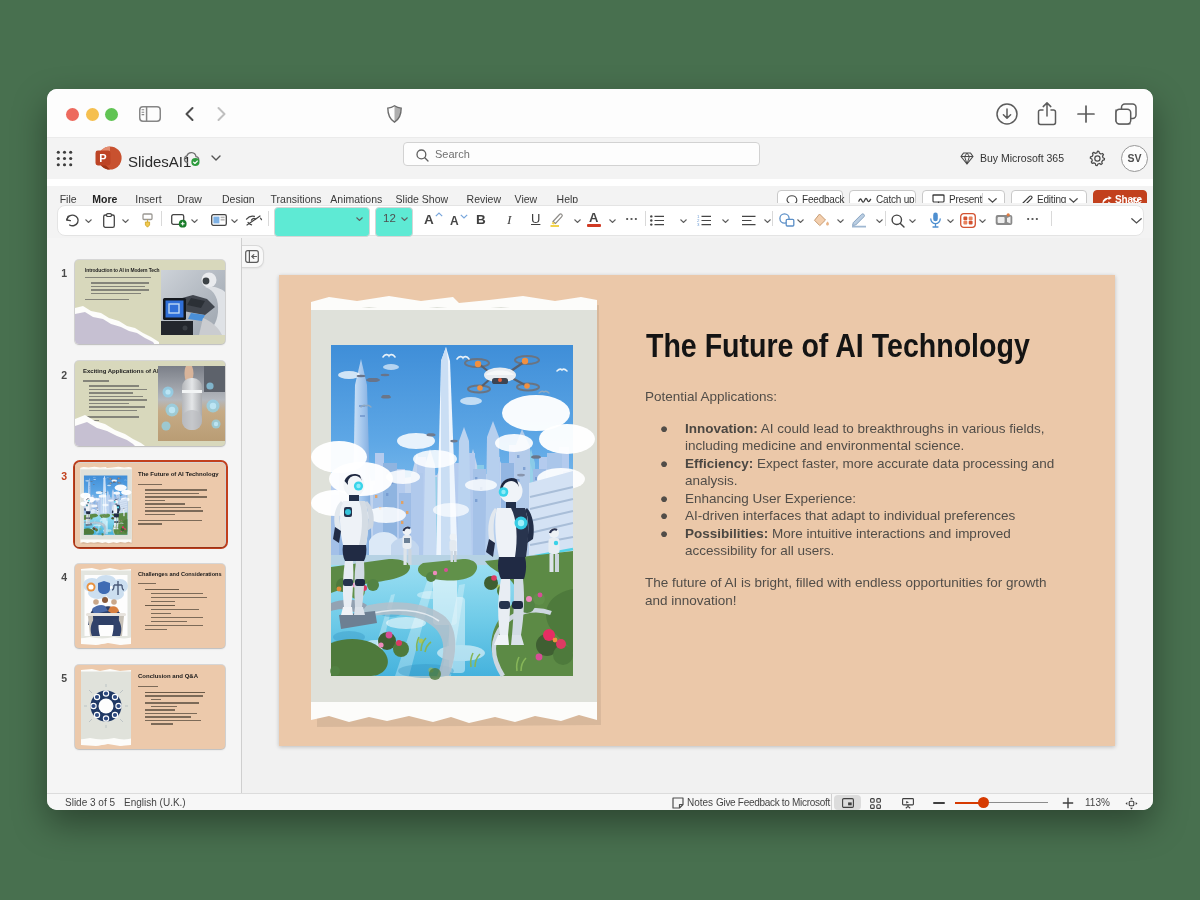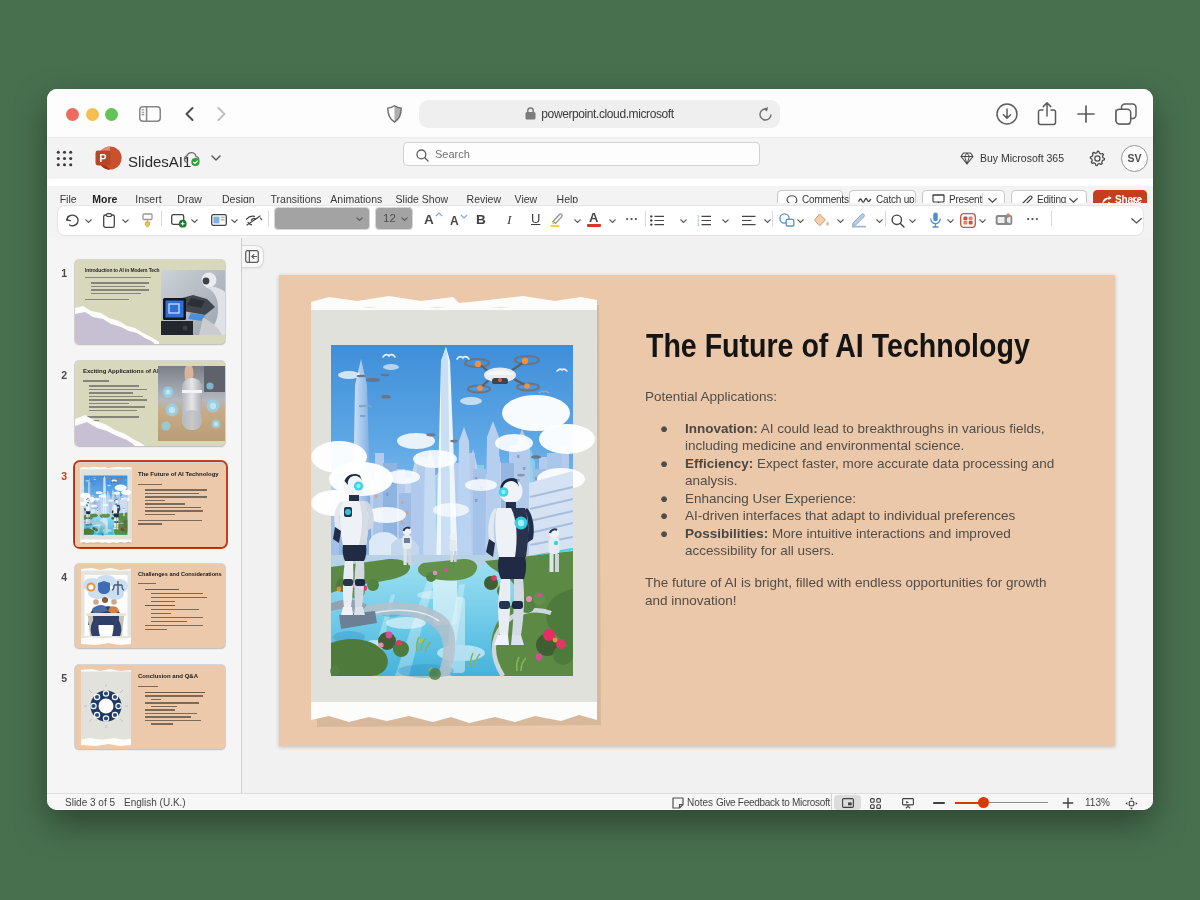--- a/index.html
+++ b/index.html
@@ -26,21 +26,21 @@
 
 .menu { position:absolute; left:0; top:90px; width:1106px; height:24px; background:#f3f3f3;margin-top:7px; }
 .mi { position:absolute; top:5px; font-size:10.5px; color:#3a3a3a; line-height:16px; }
 .homeu { position:absolute; left:44px; top:21px; width:28px; height:2.5px; background:#b5371c; border-radius:1.5px; }
 .rbtn { position:absolute; top:3.5px; height:19px; background:#fff; border:1px solid #c9c9c9; border-radius:4px; font-size:10px; letter-spacing:-.2px; color:#333; line-height:17px; }
 
 .tbar { position:absolute; left:0; top:114px; width:1106px; height:35px; background:#f3f3f3; }
 .tbox { position:absolute; left:10px; top:2px; width:1087px; height:31px; background:#fff; border:1px solid #e4e4e4; border-radius:8px; }
 .chev { position:absolute; width:7px; height:4px; }
 .tdiv { position:absolute; top:8px; width:1px; height:15px; background:#d9d9d9; }
-.combo { position:absolute; top:4px; height:23px; border:1px solid #d6d6d6; border-radius:4px; background:#a3a3a3; }
+.combo { position:absolute; top:4px; height:30px; border:1px solid #d6d6d6; border-radius:4px; background:#5eead4; }
 
 .main { position:absolute; left:0; top:149px; width:1106px; height:556px; background:#f1f1f1; }
 .panel { position:absolute; left:0; top:0; width:195px; height:556px; background:#f5f5f5; border-right:1px solid #cfcfcf; }
 .thumbnum { position:absolute; font-size:10.5px; font-weight:700; color:#4a4a4a; width:14px; text-align:right; }
 .thumb { position:absolute; left:28px; width:150px; height:84.5px; border-radius:4px; overflow:hidden; box-shadow:0 0 0 1px rgba(0,0,0,.12), 0 1px 2px rgba(0,0,0,.12); }
 .tab { position:absolute; left:195px; top:7px; width:22px; height:23px; background:#f8f8f8; border:1px solid #d8d8d8; border-left:none; border-radius:0 8px 8px 0; box-shadow:0 1px 2px rgba(0,0,0,.06); }
 
 .slide { position:absolute; left:232px; top:37px; width:836px; height:471px; background:#ebc8a9; box-shadow:0 1px 4px rgba(0,0,0,.22); }
 .stitle { position:absolute; left:367px; top:53px; font-size:33px; font-weight:700; color:#141414; line-height:36px; white-space:nowrap; transform:scaleX(.865); transform-origin:0 0; }
 .sbody { position:absolute; left:366px; top:112px; width:410px; font-size:13.5px; line-height:17.5px; color:#514d48; }
@@ -70,30 +70,20 @@
       <path d="M7.5 1 L1.5 7 L7.5 13" fill="none" stroke="#4d4d4d" stroke-width="2" stroke-linecap="round" stroke-linejoin="round"></path>
     </svg>
     <svg class="ic" style="left:170px; top:18px;" width="9" height="14" viewBox="0 0 9 14">
       <path d="M1.5 1 L7.5 7 L1.5 13" fill="none" stroke="#bfbfbf" stroke-width="2" stroke-linecap="round" stroke-linejoin="round"></path>
     </svg>
 
     <svg class="ic" style="left:340px; top:16px;" width="15" height="18" viewBox="0 0 15 18">
       <path d="M7.5 0.8 C9.5 2.2 12 3 14.2 3.1 C14.2 9 12.4 14.3 7.5 17.2 C2.6 14.3 0.8 9 0.8 3.1 C3 3 5.5 2.2 7.5 0.8 Z" fill="none" stroke="#6d6d6d" stroke-width="1.4"></path>
       <path d="M7.5 1 C9.5 2.3 12 3.1 14 3.2 C14 9 12.3 14.1 7.5 16.9 Z" fill="#6d6d6d" opacity=".55"></path>
     </svg>
-    <div class="urlpill">
-      <div class="urltext"><svg style="vertical-align:-2px; margin-right:5px;" width="11" height="13" viewBox="0 0 11 13">
-            <rect x="0.5" y="5" width="10" height="7.5" rx="1.6" fill="#7b7b7b"></rect>
-            <path d="M2.8 5.5 V3.6 C2.8 2.1 4 1 5.5 1 C7 1 8.2 2.1 8.2 3.6 V5.5" fill="none" stroke="#7b7b7b" stroke-width="1.5"></path>
-          </svg>powerpoint.cloud.microsoft</div>
-      <svg class="ic" style="left:339px; top:6.5px;" width="15" height="15" viewBox="0 0 15 15">
-        <path d="M13 7.5 A5.5 5.5 0 1 1 9.3 2.3" fill="none" stroke="#6c6c6c" stroke-width="1.4"></path>
-        <path d="M9.5 0 L9.5 4.6 L5.4 2.8 Z" fill="#6c6c6c" transform="rotate(12 9.5 2.3)"></path>
-      </svg>
-    </div>
 
     <svg class="ic" style="left:949px; top:14px;" width="22" height="22" viewBox="0 0 22 22">
       <circle cx="11" cy="11" r="10" fill="none" stroke="#5c5c5c" stroke-width="1.5"></circle>
       <path d="M11 6 V15 M7.4 11.7 L11 15.3 L14.6 11.7" fill="none" stroke="#5c5c5c" stroke-width="1.5" stroke-linecap="round" stroke-linejoin="round"></path>
     </svg>
     <svg class="ic" style="left:990px; top:13px;" width="20" height="24" viewBox="0 0 20 24">
       <path d="M6 8 H3.4 A1.9 1.9 0 0 0 1.5 9.9 V20.6 A1.9 1.9 0 0 0 3.4 22.5 H16.6 A1.9 1.9 0 0 0 18.5 20.6 V9.9 A1.9 1.9 0 0 0 16.6 8 H14" fill="none" stroke="#5c5c5c" stroke-width="1.5" stroke-linecap="round"></path>
       <path d="M10 1.5 V14 M6.2 4.6 L10 0.9 L13.8 4.6" fill="none" stroke="#5c5c5c" stroke-width="1.5" stroke-linecap="round" stroke-linejoin="round"></path>
     </svg>
     <svg class="ic" style="left:1030px; top:16px;" width="18" height="18" viewBox="0 0 18 18">
@@ -171,21 +161,21 @@
     <div class="mi" style="left:348.6px;">Slide Show</div>
     <div class="mi" style="left:419.6px;">Review</div>
     <div class="mi" style="left:467.6px;">View</div>
     <div class="mi" style="left:509.6px;text-decoration:underline;">Help</div>
     <div class="homeu"></div>
 
     <div class="rbtn" style="left:730px; width:66px;">
       <svg class="ic" style="left:8px; top:4px;" width="12" height="11" viewBox="0 0 12 11">
           <path d="M1 5.2 A4.6 4.2 0 0 1 10.8 5.2 A4.6 4.2 0 0 1 6 9.4 L2 10.4 L3.2 8.2 A4.4 4.2 0 0 1 1 5.2 Z" fill="none" stroke="#4c4c4c" stroke-width="1.2" stroke-linejoin="round"></path>
         </svg>
-      <span style="margin-left:24px;">Comments</span>
+      <span style="margin-left:24px;">Feedback</span>
     </div>
     <div class="rbtn" style="left:802px; width:67px;">
       <svg class="ic" style="left:8px; top:6px;" width="14" height="7" viewBox="0 0 14 7">
           <path d="M0.8 4.2 C2 1.2 3 1.6 3.8 3.4 C4.6 5.4 5.6 6.2 6.6 3.4 C7.4 1 8.4 0.8 9.4 3.2 C10.2 5.2 11.2 5 12.6 2.4" fill="none" stroke="#3c3c3c" stroke-width="1.3" stroke-linecap="round"></path>
         </svg>
       <span style="margin-left:26px;">Catch up</span>
     </div>
     <div class="rbtn" style="left:875px; width:83px;">
       <svg class="ic" style="left:9px; top:3.5px;" width="13" height="12" viewBox="0 0 13 12">
           <rect x="1" y="1" width="11" height="7" rx="1" fill="none" stroke="#3c3c3c" stroke-width="1.2"></rect>

